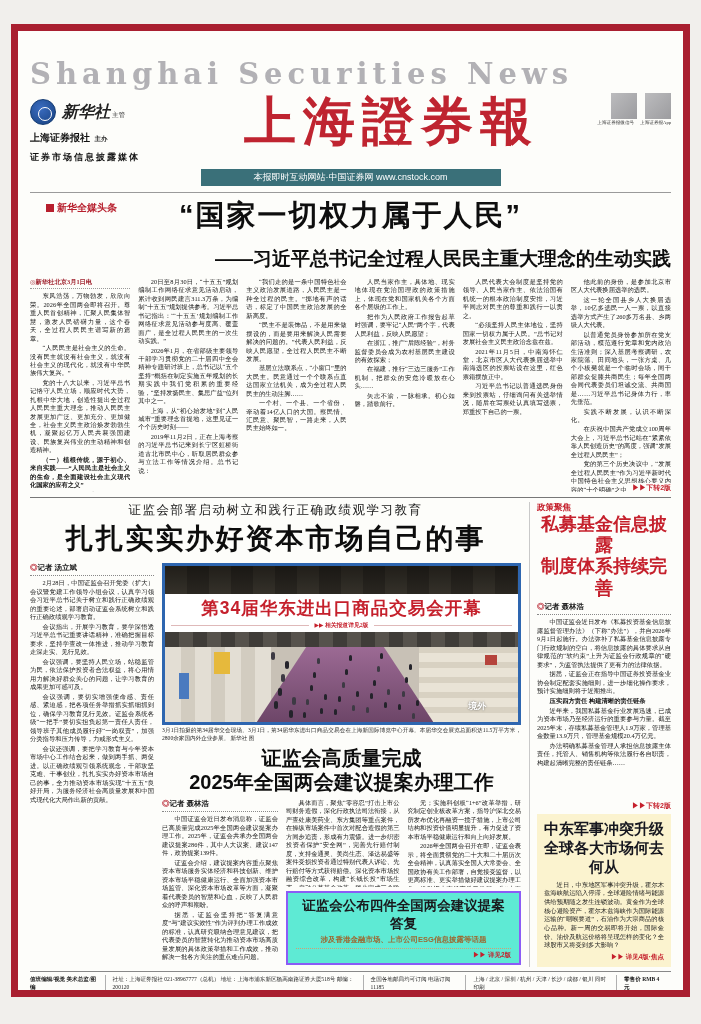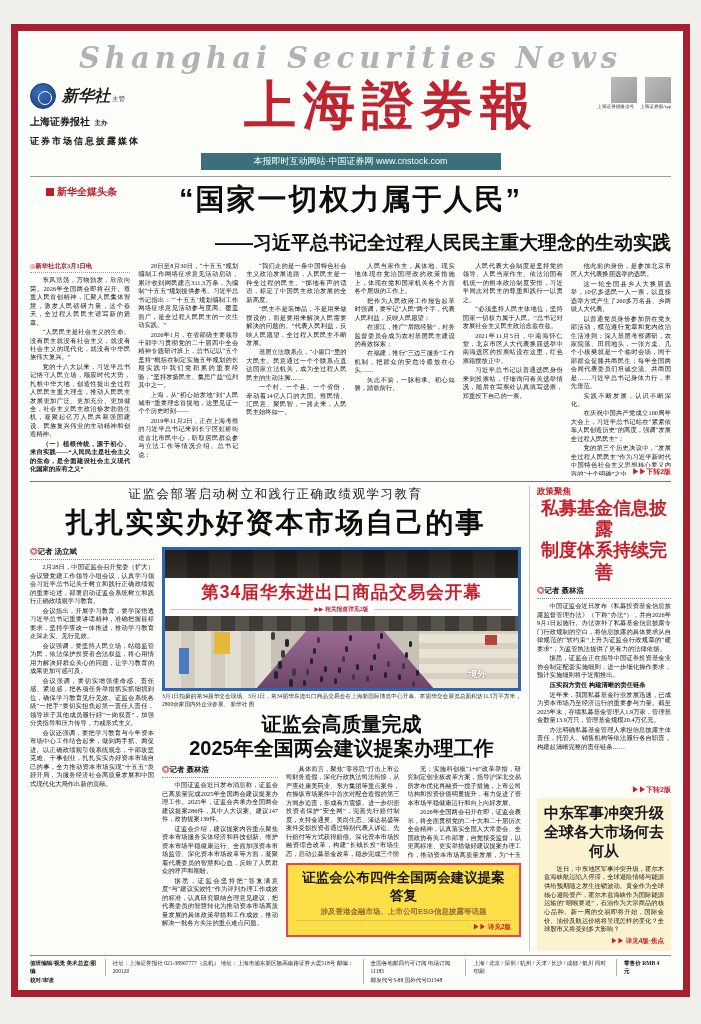--- a/index.html
+++ b/index.html
@@ -1,22 +1,22 @@
 <!DOCTYPE html>
 <html><head>
 <meta charset="utf-8">
 <style>
   html,body{margin:0;padding:0;width:701px;height:1024px;background:#f1efec;overflow:hidden;
     font-family:"Liberation Serif","DejaVu Serif",serif;}
   *{box-sizing:border-box;}
   .frame{position:absolute;left:11px;top:24px;width:679px;height:973px;border:7px solid #a91f30;
     background:#fdfdfa;padding:8px 12px 6px;overflow:hidden;}
   
-  .eng-title{text-align:center;font-family:"DejaVu Serif",serif;font-weight:bold;font-style:italic;
-    font-size:29px;color:#b2b1b5;letter-spacing:5px;margin-top:2px;}
+  .eng-title{text-align:left;font-family:"DejaVu Serif",serif;font-weight:bold;
+    font-size:29px;color:#b2b1b5;letter-spacing:5px;margin-top:18px;}
   .mast-row{display:flex;align-items:flex-start;margin-top:2px;}
   .brand{width:152px;padding-top:6px;}
   .brand-line1{display:flex;align-items:center;gap:6px;}
   .logo-circle{width:26px;height:26px;border-radius:50%;background:radial-gradient(circle at 40% 35%,#3a6cc0,#16407e);
     border:1px solid #123a73;position:relative;flex:0 0 auto;}
   .logo-circle::after{content:"";position:absolute;left:7px;top:7px;width:12px;height:12px;border-radius:50%;
     border:1.5px solid #fff;}
   .xinhua{font-size:16px;font-weight:bold;font-style:italic;color:#222;}
   .role{font-size:6.5px;color:#333;margin-left:2px;}
   .brand-line2{font-size:10px;font-weight:bold;margin-top:6px;color:#111;}
@@ -63,21 +63,21 @@
   .photo-zone{flex:1;min-width:0;display:flex;flex-direction:column;}
   .photo-frame{border:3px solid #2e66b0;background:#fff;}
   .photo-strip{height:28px;background:
      repeating-linear-gradient(90deg,#6e6a62 0 22px,#57534d 22px 44px),
      linear-gradient(#4c4942,#7a766d);background-blend-mode:multiply;}
   .banner-band{background:#fff;padding:2px 6px 2px;}
   .banner-title{text-align:center;font-size:17.5px;font-weight:bold;color:#c5202c;letter-spacing:1px;
     font-family:"Liberation Sans",sans-serif;}
   .banner-note{display:flex;align-items:center;gap:6px;font-size:5.8px;color:#c5202c;font-weight:bold;margin-top:1px;}
   .banner-note::before,.banner-note::after{content:"";flex:1;border-top:1px solid #dfb9b9;}
-  .photo-main{height:72px;position:relative;overflow:hidden;background:#c8c1b6;}
+  .photo-main{height:90px;position:relative;overflow:hidden;background:#c8c1b6;}
   .ceiling{position:absolute;left:0;top:0;right:0;height:15px;background:
      repeating-linear-gradient(90deg,#3f3c38 0 14px,#56524c 14px 28px);}
   .booth-left{position:absolute;left:0;top:15px;width:30%;bottom:0;background:
      repeating-linear-gradient(90deg,#e3ded4 0 16px,#d2ccc0 16px 30px);}
   .booth-right{position:absolute;right:0;top:15px;width:28%;bottom:0;background:
      repeating-linear-gradient(0deg,#e9e3d6 0 9px,#d8d1c2 9px 15px);}
   .carpet{position:absolute;left:26%;right:24%;top:15px;bottom:0;background:linear-gradient(#9c6a94,#6d4668);
     clip-path:polygon(28% 0,72% 0,100% 100%,0 100%);}
   .sign{position:absolute;font-size:0;}
   .sign.y{left:14%;top:22%;width:16px;height:22px;background:#e6b93c;}
@@ -87,21 +87,21 @@
   .watermark{position:absolute;right:9%;bottom:10%;color:#fff;font-size:9px;font-weight:bold;
     text-shadow:0 0 2px rgba(0,0,0,.6);font-family:"Liberation Sans",sans-serif;}
   .photo-caption{font-size:5.6px;color:#222;line-height:1.35;margin:2px 0 4px;text-align:justify;}
   .prop-h{font-size:20px;font-weight:bold;text-align:center;line-height:1.22;color:#0d0d0d;
     font-family:"Liberation Sans",sans-serif;margin-bottom:4px;}
   .prop-body{display:flex;gap:8px;flex:1;overflow:hidden;}
   .colA{width:116px;flex:0 0 auto;font-size:6.3px;line-height:1.35;text-align:justify;overflow:hidden;color:#151515;}
   .bc-wrap{flex:1;min-width:0;display:flex;flex-direction:column;}
   .bc-row{display:flex;gap:8px;height:94px;overflow:hidden;}
   .bc-col{flex:1;font-size:6.3px;line-height:1.35;text-align:justify;overflow:hidden;color:#151515;}
-  .teal-box{margin-top:4px;border:2px solid #ef4444;background:#fde047;padding:4px 8px 3px;}
+  .teal-box{margin-top:4px;border:2px solid #8b5cf6;background:#5eead4;padding:4px 8px 3px;}
   .teal-title{font-size:13.5px;font-weight:bold;text-align:center;color:#19191c;
     font-family:"Liberation Sans",sans-serif;}
   .teal-sub{font-size:7.5px;font-weight:bold;text-align:center;color:#9c6a33;margin-top:2px;
     font-family:"Liberation Sans",sans-serif;}
   .teal-more{border-top:1px dotted #cf9e74;margin-top:3px;padding-top:2px;text-align:right;
     color:#c5202c;font-size:6.5px;font-weight:bold;font-family:"Liberation Sans",sans-serif;}
   
   .rail{width:142px;flex:0 0 auto;border-left:1px solid #c9c9c9;padding-left:7px;display:flex;flex-direction:column;}
   .rail-label{color:#c5202c;font-weight:bold;font-size:8.5px;font-family:"Liberation Sans",sans-serif;}
   .rail-kicker{font-size:10px;font-weight:bold;text-align:center;margin:3px 0 2px;color:#141414;

